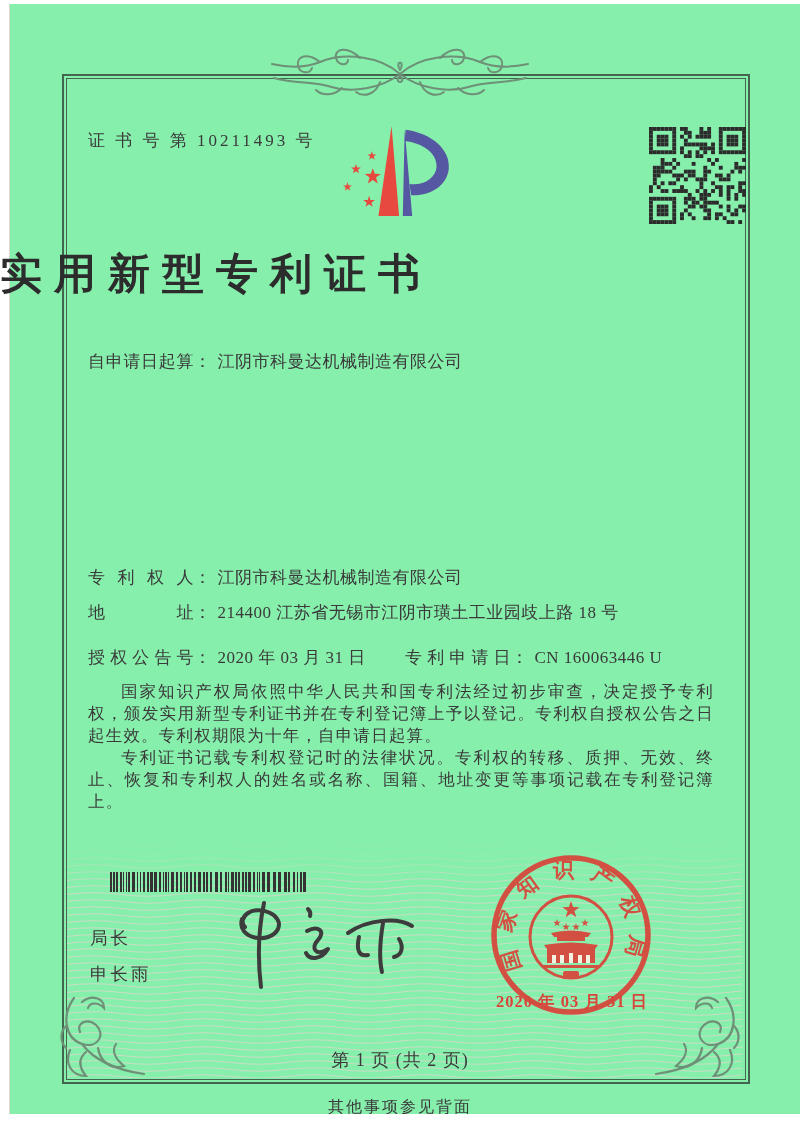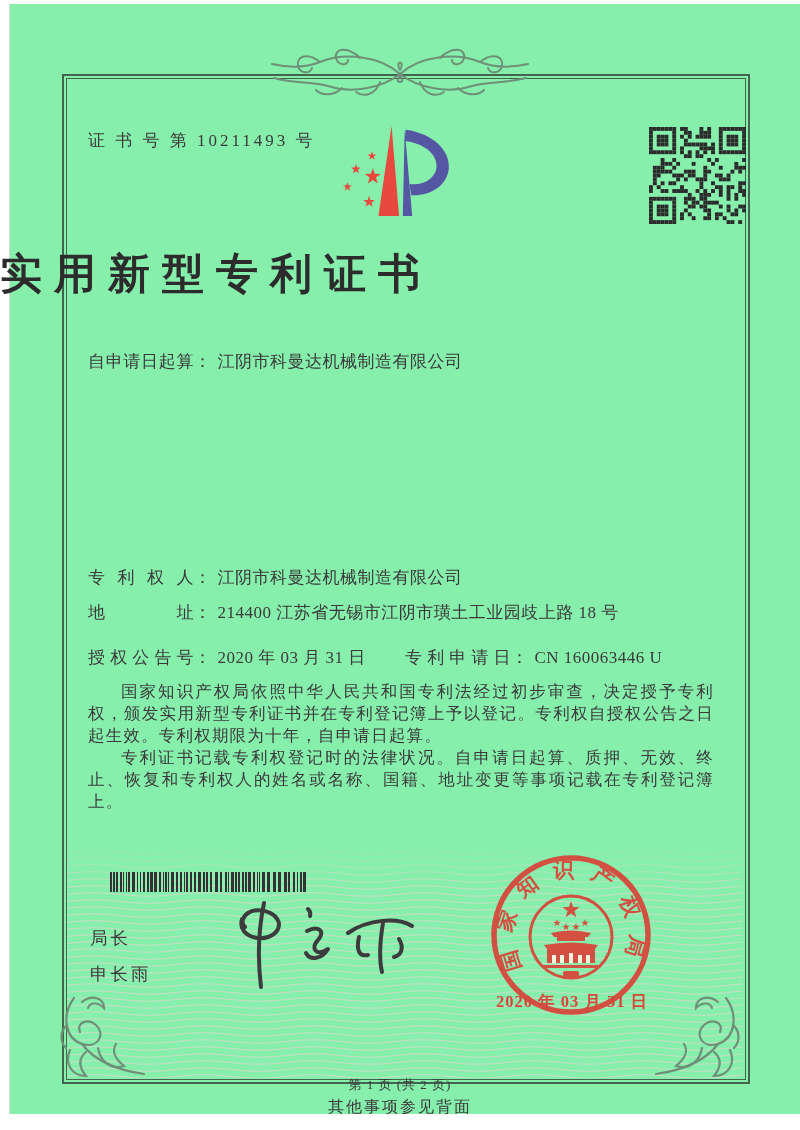--- a/index.html
+++ b/index.html
@@ -23,21 +23,21 @@
   .grant-no{position:absolute;left:317px;top:0;}
   .paras{position:absolute;left:88px;top:681px;width:626px;font-size:16.5px;line-height:22px;
          text-align:justify;letter-spacing:1.2px;}
   .paras p{margin:0;text-indent:2em;}
   .barcode{position:absolute;left:110px;top:872px;}
   .signer{position:absolute;left:90px;top:920px;font-size:17.5px;line-height:36px;letter-spacing:3px;}
   .sig{position:absolute;left:212px;top:893px;}
   .seal{position:absolute;left:486px;top:850px;opacity:.93;}
   .seal-date{position:absolute;left:474px;top:991px;width:196px;text-align:center;color:#d8453a;
              font-size:16.5px;letter-spacing:1px;font-weight:bold;}
-  .page-num{position:absolute;left:0;top:1076px;width:100%;text-align:center;font-size:13px;letter-spacing:1px;}
+  .page-num{position:absolute;left:0;top:1048px;width:100%;text-align:center;font-size:18px;letter-spacing:1px;}
   .back-note{position:absolute;left:0;top:1097px;width:100%;text-align:center;font-size:16px;letter-spacing:2px;}
   .ornament{position:absolute;left:265px;top:44px;}
   .corner-l{position:absolute;left:58px;top:992px;}
   .corner-r{position:absolute;left:654px;top:992px;transform:scaleX(-1);}
 </style>
 </head>
 <body>
 
 <div class="page">
 
@@ -429,21 +429,21 @@
     <span>
       <span class="f-label">授权公告号</span><span class="f-colon">：</span><span>2020 年 03 月 31 日</span>
     </span>
     <span class="grant-no">
       <span class="f-label">专利申请日</span><span class="f-colon">：</span><span>CN 160063446 U</span>
     </span>
   </div>
 
   <div class="paras">
     <p>国家知识产权局依照中华人民共和国专利法经过初步审查，决定授予专利权，颁发实用新型专利证书并在专利登记簿上予以登记。专利权自授权公告之日起生效。专利权期限为十年，自申请日起算。</p>
-    <p>专利证书记载专利权登记时的法律状况。自申请日起算、质押、无效、终止、恢复和专利权人的姓名或名称、国籍、地址变更等事项记载在专利登记簿上。</p>
+    <p>专利证书记载专利权登记时的法律状况。专利权的转移、质押、无效、终止、恢复和专利权人的姓名或名称、国籍、地址变更等事项记载在专利登记簿上。</p>
   </div>
 
   <svg class="barcode" id="barcode" width="198" height="20">
       <rect x="0" y="0" width="2" height="20" fill="#333333"></rect>
       <rect x="3" y="0" width="2" height="20" fill="#333333"></rect>
       <rect x="6" y="0" width="2" height="20" fill="#333333"></rect>
       <rect x="10" y="0" width="2" height="20" fill="#333333"></rect>
       <rect x="13" y="0" width="1" height="20" fill="#333333"></rect>
       <rect x="16" y="0" width="1" height="20" fill="#333333"></rect>
       <rect x="18" y="0" width="2" height="20" fill="#333333"></rect>

